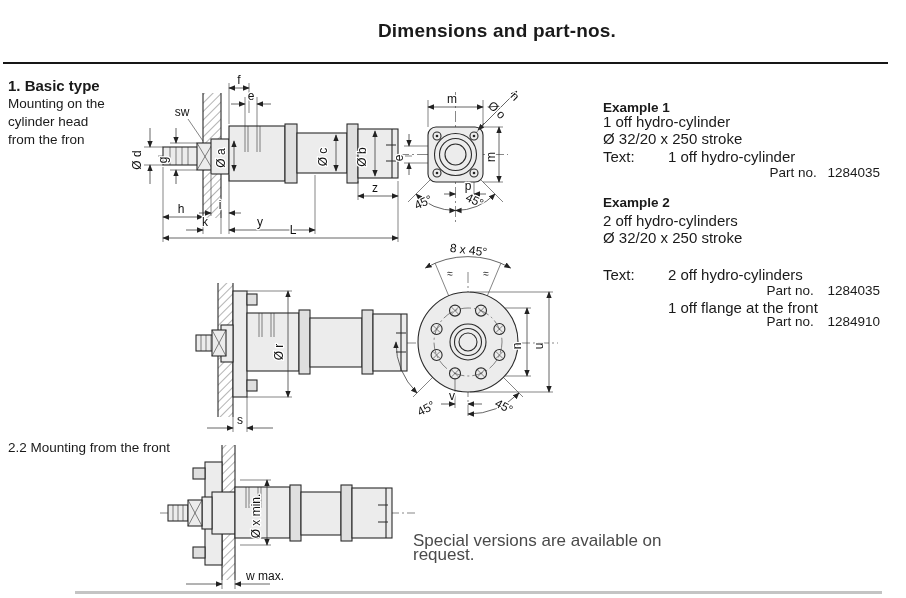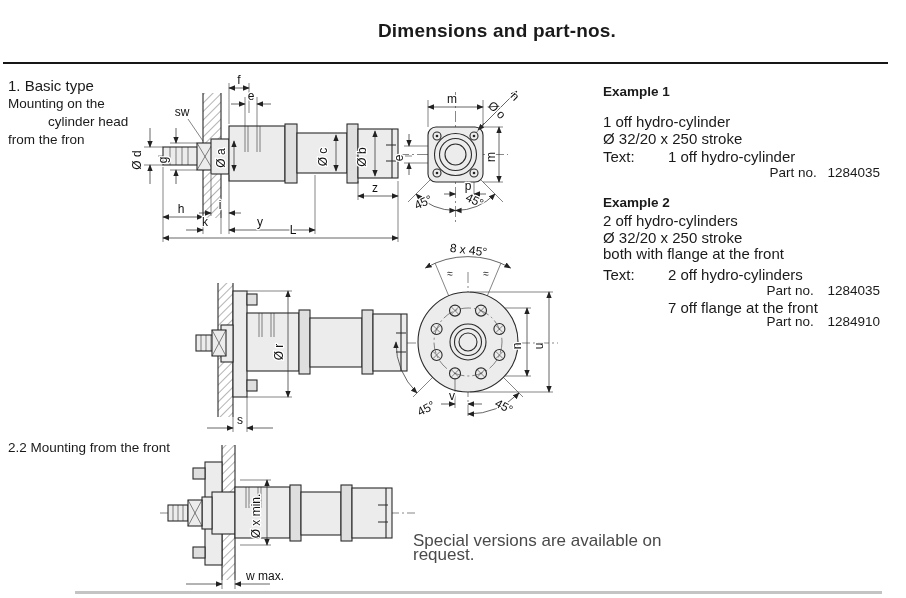--- a/index.html
+++ b/index.html
@@ -1,21 +1,21 @@
 <!DOCTYPE html>
 <html><head>
 <meta charset="utf-8">
 <style>
   html,body{margin:0;padding:0;background:#fff;}
   .page{position:relative;width:906px;height:598px;background:#fff;overflow:hidden;
         font-family:"Liberation Sans",sans-serif;color:#1a1a1a;}
   .abs{position:absolute;white-space:nowrap;}
   .title{font-size:19px;font-weight:bold;letter-spacing:.2px;padding-left:44px;}
   .rule{position:absolute;background:#161616;}
-  .h1{font-size:15px;font-weight:normal;}
+  .h1{font-size:15px;font-weight:bold;}
   .bl{font-size:13.5px;}
   .ord{font-size:15px;}
   .ordb{font-size:13.5px;font-weight:bold;}
   .part{font-size:13.5px;font-weight:normal;text-align:right;right:26px;}
   .note{font-size:17px;color:#4a4a4a;}
   .bar{position:absolute;background:#c4c4c4;}
   svg{position:absolute;left:0;top:0;}
   .ol{stroke:#2b2b2b;stroke-width:1.1;fill:none;}
   .fl{fill:#ececec;stroke:#2b2b2b;stroke-width:1.1;}
   .fl2{fill:#dfdfdf;stroke:#2b2b2b;stroke-width:1.1;}
@@ -31,50 +31,49 @@
 </head>
 <body>
 
 <div class="page">
 
   <div class="abs title" style="left:0;top:20px;width:906px;text-align:center;">Dimensions and part-nos.</div>
   <div class="rule" style="left:3px;top:62px;width:885px;height:2px;"></div>
 
   <div class="abs h1" style="left:8px;top:77px;">1. Basic type</div>
   <div class="abs bl" style="left:8px;top:96px;">Mounting on the</div>
-  <div class="abs bl" style="left:8px;top:114px;margin-left:40px;">cylinder head</div>
+  <div class="abs bl" style="left:8px;top:114px;">cylinder head</div>
   <div class="abs bl" style="left:8px;top:132px;">from the fron</div>
 
   <div class="abs bl" style="left:8px;top:440px;">2.2 Mounting from the front</div>
 
-  <div class="abs ordb" style="left:603px;top:84px;">Example 1</div>
+  <div class="abs ordb" style="left:603px;top:100px;">Example 1</div>
   <div class="abs ord" style="left:603px;top:113px;">1 off hydro-cylinder</div>
   <div class="abs ord" style="left:603px;top:130px;">Ø 32/20 x 250 stroke</div>
   <div class="abs ord" style="left:603px;top:148px;">
     <span>Text:</span>
     <span style="position:absolute;left:65px;">1 off hydro-cylinder</span>
   </div>
   <div class="abs part" style="top:165px;">
     <span>Part no.</span>
     <span style="margin-left:7px;">1284035</span>
   </div>
 
   <div class="abs ordb" style="left:603px;top:195px;">Example 2</div>
   <div class="abs ord" style="left:603px;top:212px;">2 off hydro-cylinders</div>
   <div class="abs ord" style="left:603px;top:229px;">Ø 32/20 x 250 stroke</div>
-  <div class="abs ord" style="left:603px;top:245px;">both with flange at the front</div>
   <div class="abs ord" style="left:603px;top:266px;">
     <span>Text:</span>
     <span style="position:absolute;left:65px;">2 off hydro-cylinders</span>
   </div>
   <div class="abs part" style="top:283px;">
     <span>Part no.</span>
     <span style="margin-left:10px;">1284035</span>
   </div>
-  <div class="abs ord" style="left:668px;top:299px;">7 off flange at the front</div>
+  <div class="abs ord" style="left:668px;top:299px;">1 off flange at the front</div>
   <div class="abs part" style="top:314px;">
     <span>Part no.</span>
     <span style="margin-left:10px;">1284910</span>
   </div>
 
   <div class="abs note" style="left:413px;top:531px;">Special versions are available on</div>
   <div class="abs note" style="left:413px;top:545px;">request.</div>
 
   <div class="bar" style="left:75px;top:591px;width:807px;height:2.5px;"></div>
 

